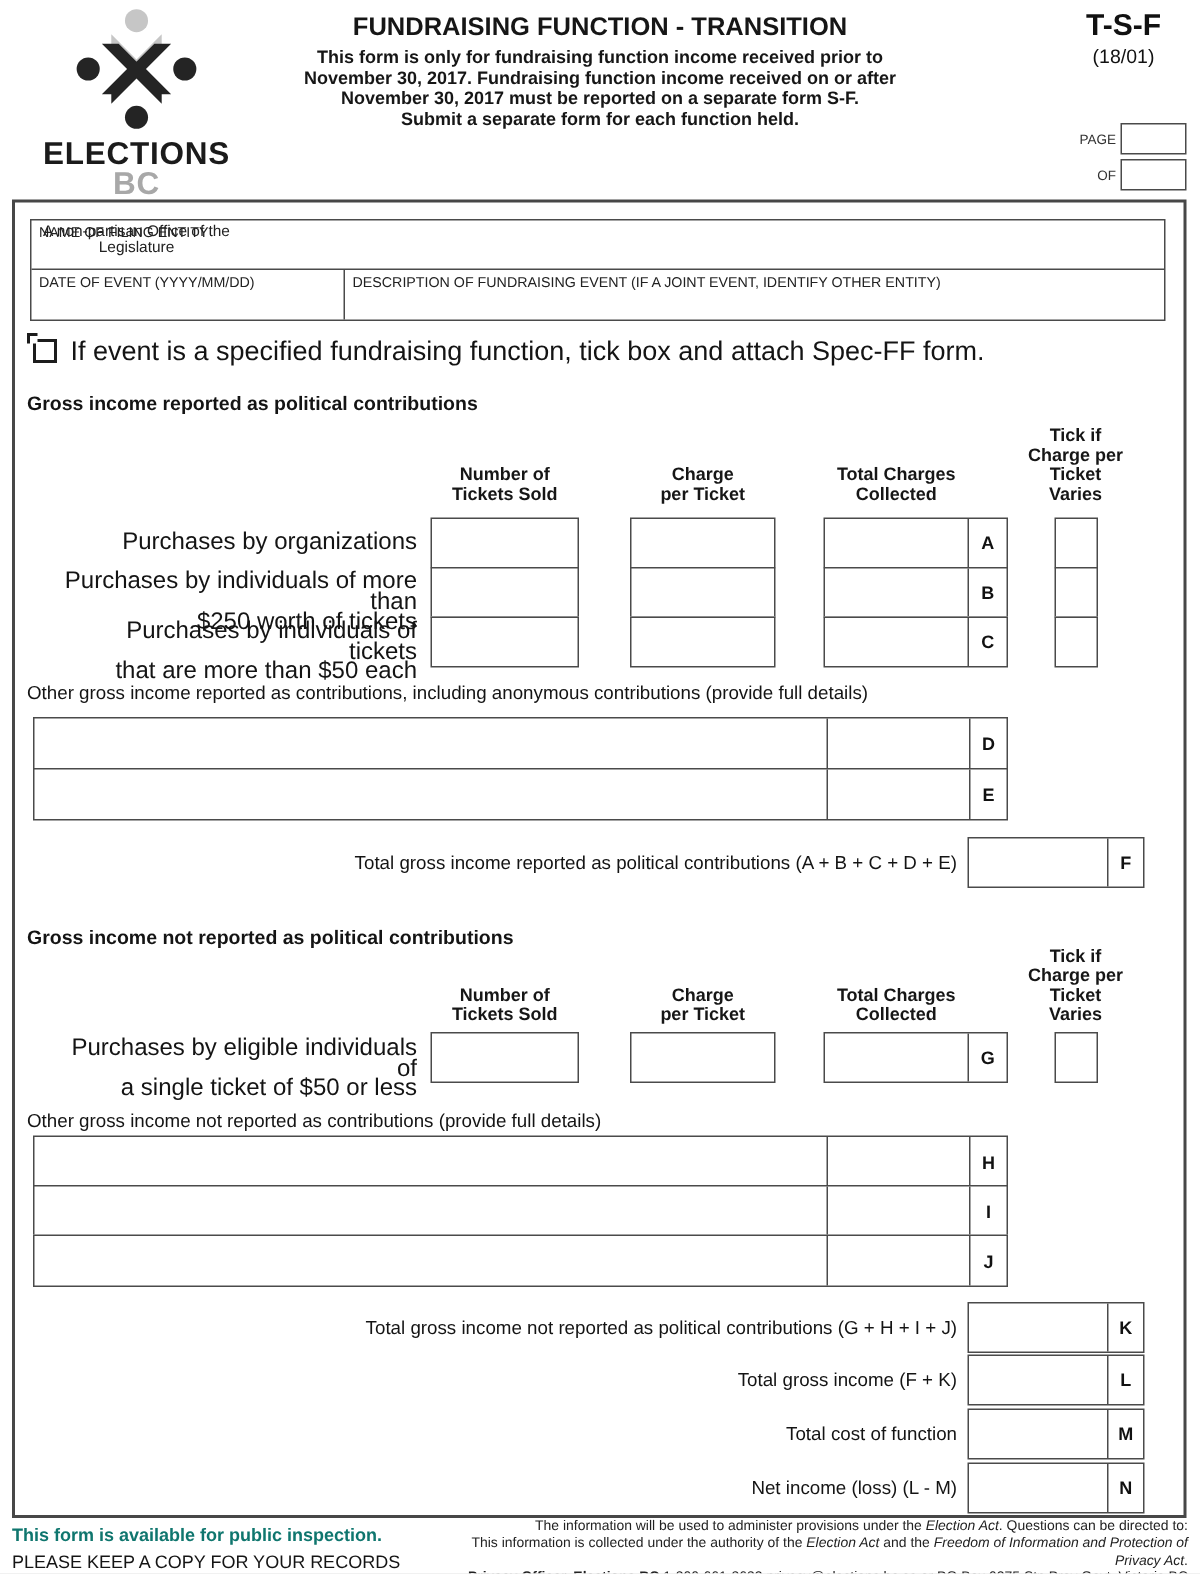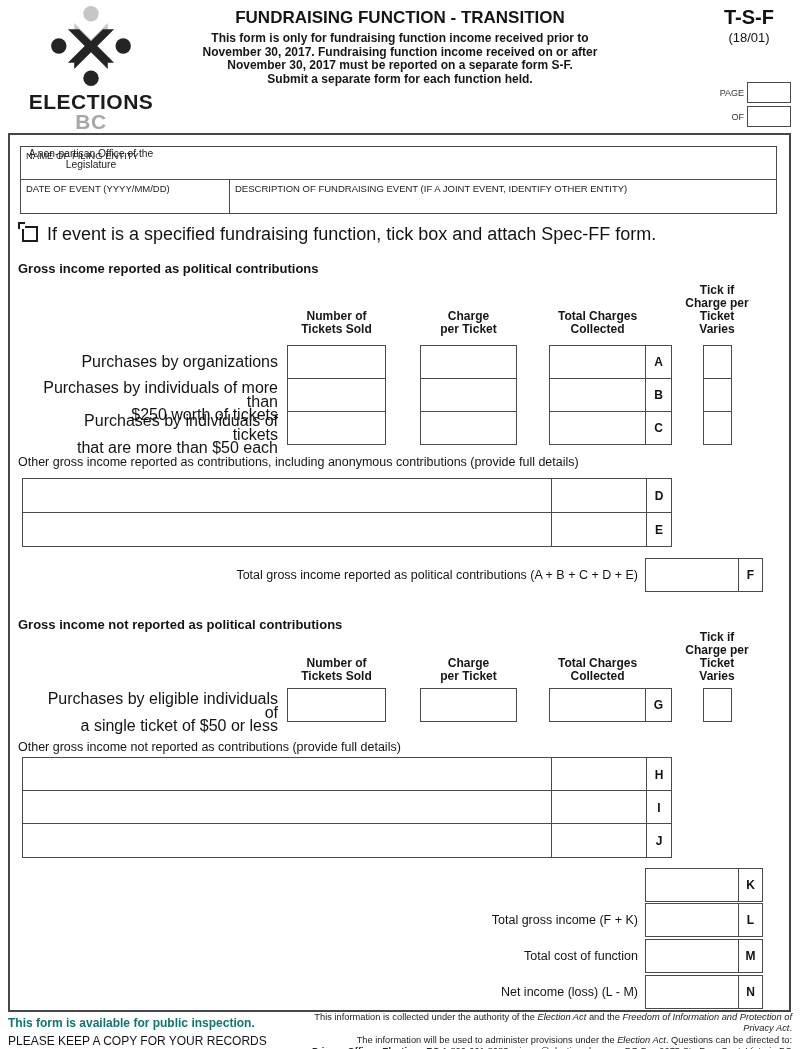--- a/index.html
+++ b/index.html
@@ -243,20 +243,21 @@
     <div class="wr-desc"></div>
     <div class="wr-amt"></div>
     <div class="wr-letter">I</div>
   </div>
   <div class="wide-row" style="top:823px;">
     <div class="wr-desc"></div>
     <div class="wr-amt"></div>
     <div class="wr-letter">J</div>
   </div>
 
+  <div class="tlabel" style="top:878px;">Total gross income not reported as political contributions (G + H + I + J)</div>
   <div class="total-box" style="top:868px;">
     <span class="letter-cell">K</span>
   </div>
 
   <div class="tlabel" style="top:913px;">Total gross income (F + K)</div>
   <div class="total-box" style="top:903px;">
     <span class="letter-cell">L</span>
   </div>
 
   <div class="tlabel" style="top:949px;">Total cost of function</div>
@@ -266,18 +267,18 @@
 
   <div class="tlabel" style="top:985px;">Net income (loss) (L - M)</div>
   <div class="total-box" style="top:975px;">
     <span class="letter-cell">N</span>
   </div>
 
   <div class="foot-left1">This form is available for public inspection.</div>
   <div class="foot-left2">PLEASE KEEP A COPY FOR YOUR RECORDS</div>
 
   <div class="foot-right">
+    <div><span>The information will be used to administer provisions under the </span><span class="it">Election Act</span><span>. Questions can be directed to:</span></div>
     <div><span>This information is collected under the authority of the </span><span class="it">Election Act</span><span> and the </span><span class="it">Freedom of Information and Protection of Privacy Act</span><span>.</span></div>
-    <div><span>The information will be used to administer provisions under the </span><span class="it">Election Act</span><span>. Questions can be directed to:</span></div>
     <div><span class="bd">Privacy Officer, Elections BC</span><span> 1-800-661-8683 </span><span class="ul">privacy@elections.bc.ca</span><span> or PO Box 9275 Stn Prov Govt, Victoria BC V8W 9J6</span></div>
   </div>
 
 </div>
 
 </body></html>

